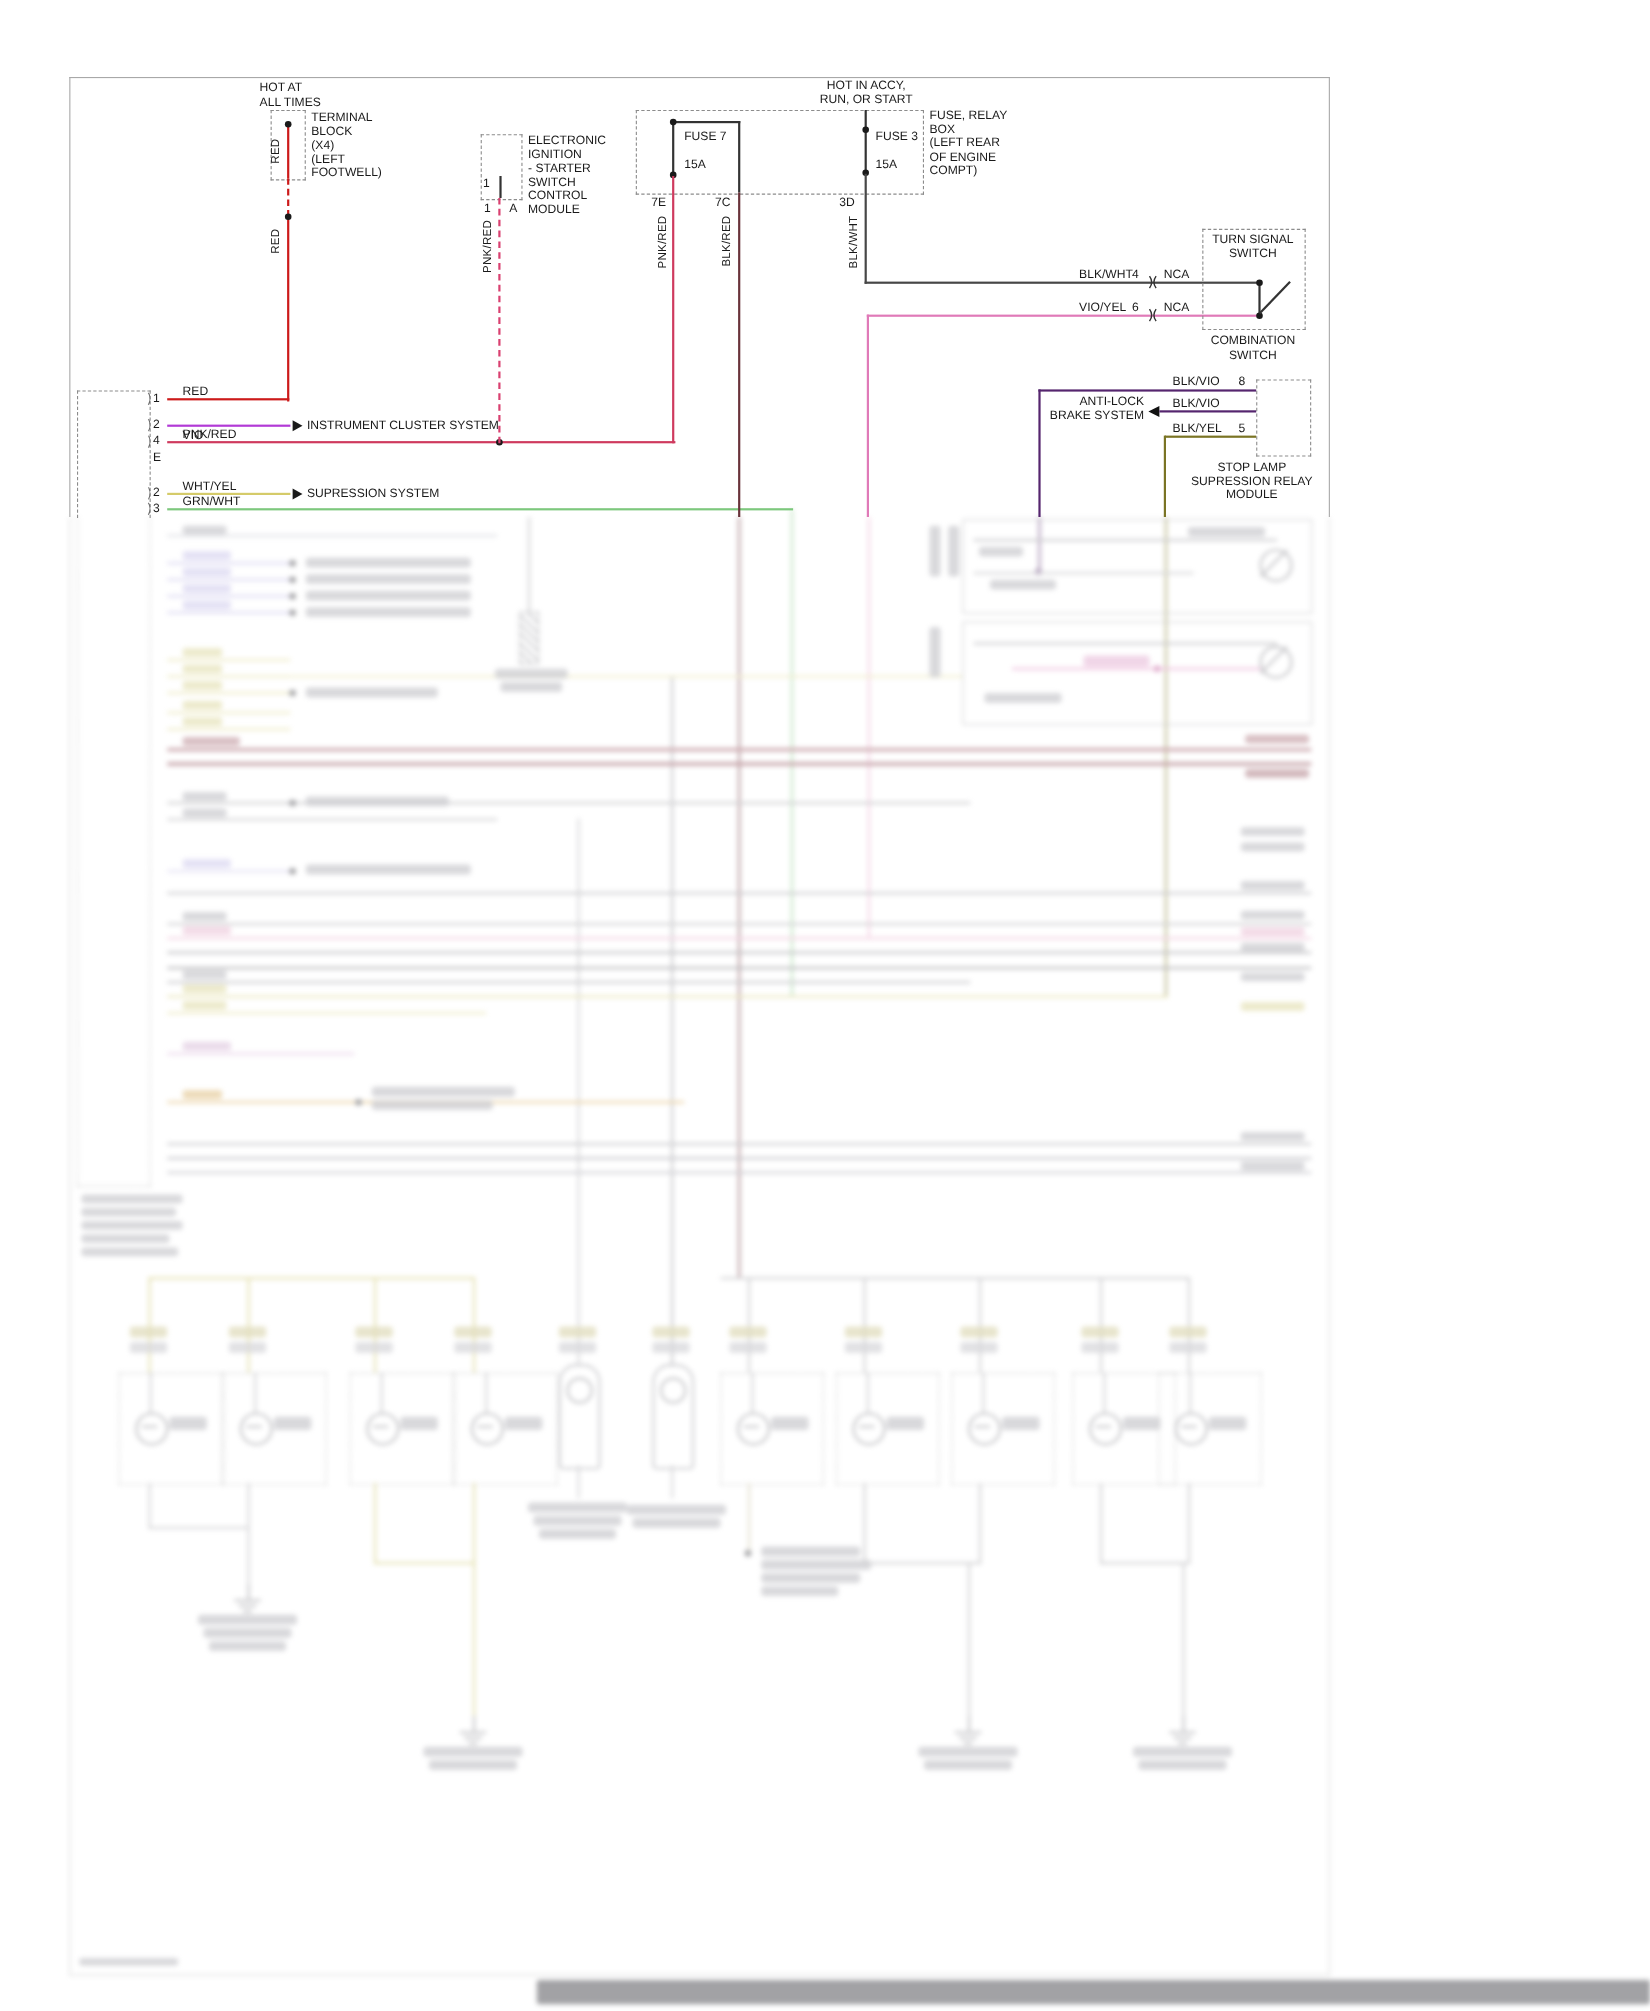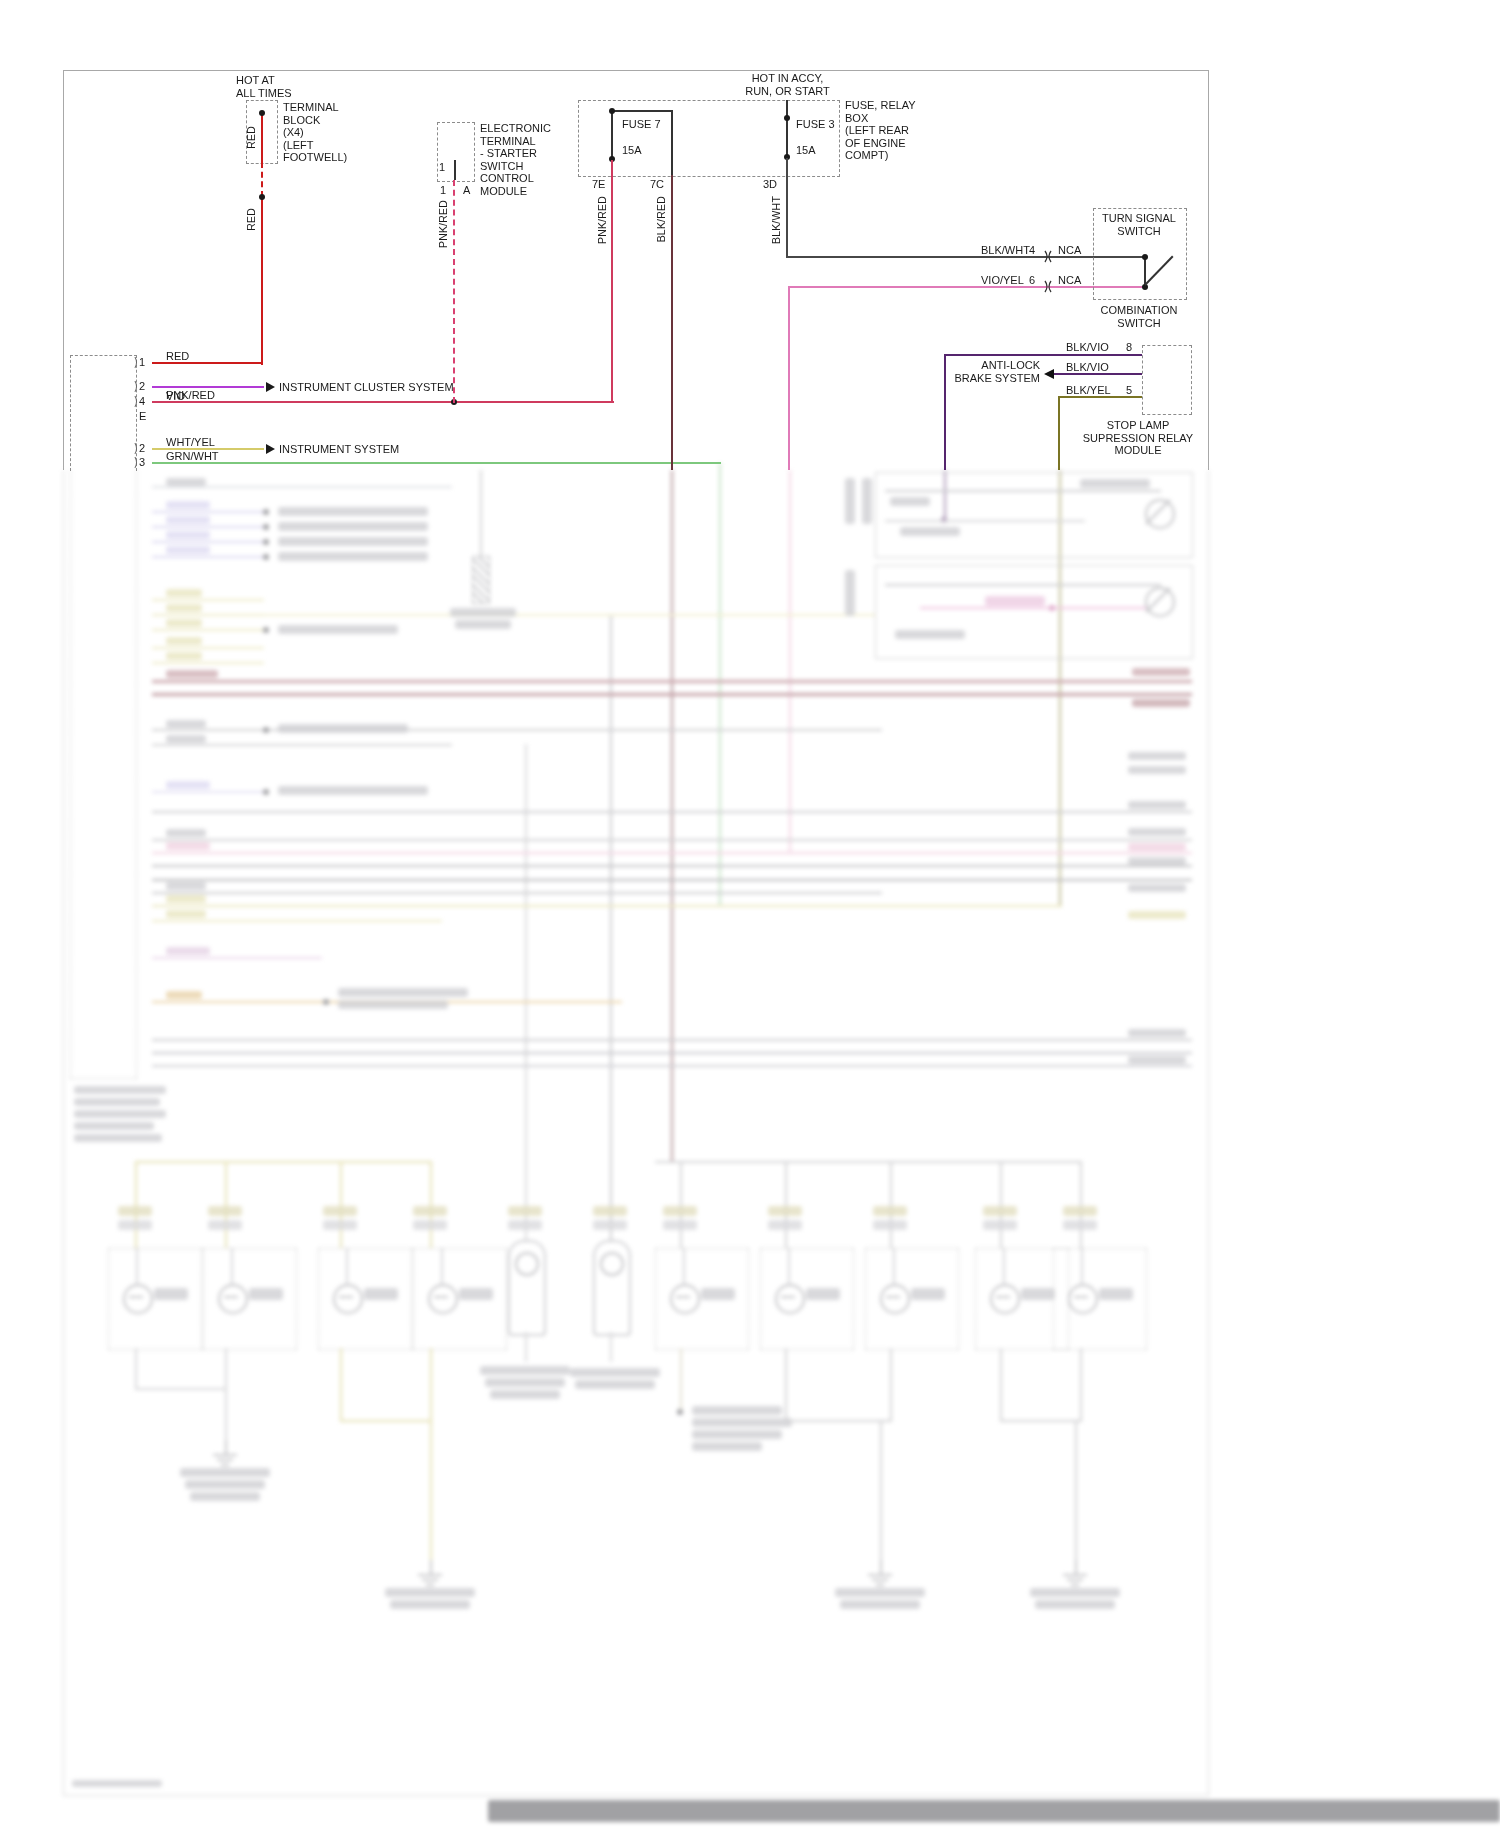--- a/index.html
+++ b/index.html
@@ -327,30 +327,30 @@
   <div class="hl" style="left: 152px; top: 401px; width: 462px; background-color: rgb(207, 58, 94);"></div>
   <div class="dot" style="left:451px;top:399px"></div>
 
   <div class="pin" style="left:139px;top:410px">E</div>
 
   <div class="parc" style="left:127px;top:441px"></div>
   <div class="pin" style="left:139px;top:442px">2</div>
   <div class="lbl" style="left:166px;top:436px">WHT/YEL</div>
   <div class="hl" style="left: 152px; top: 448px; width: 112px; background-color: rgb(213, 203, 106);"></div>
   <div class="arrow-r" style="left:266px;top:444px"></div>
-  <div class="lbl" style="left:279px;top:443px">INSTRUMENT SYSTEM</div>
+  <div class="lbl" style="left:279px;top:443px">SUPRESSION SYSTEM</div>
 
   <div class="parc" style="left:127px;top:455px"></div>
   <div class="pin" style="left:139px;top:456px">3</div>
   <div class="lbl" style="left:166px;top:450px">GRN/WHT</div>
   <div class="hl" style="left: 152px; top: 462px; width: 569px; background-color: rgb(125, 200, 125);"></div>
 
   <div class="dbox" style="left:437px;top:122px;width:36px;height:58px"></div>
   <div class="lbl" style="left:480px;top:122px">ELECTRONIC
-TERMINAL
+IGNITION
 - STARTER
 SWITCH
 CONTROL
 MODULE</div>
   <div class="pin" style="left:439px;top:161px">1</div>
   <div class="vl" style="left:454px;top:160px;height:20px;background:#333"></div>
   <div class="pin" style="left:440px;top:184px">1</div>
   <div class="pin" style="left:463px;top:184px">A</div>
   <div class="dash-v" style="left: 453px; top: 180px; height: 223px; border-left-color: rgb(217, 64, 112);"></div>
   <div class="vlabel" style="left:437px;top:200px">PNK/RED</div>

